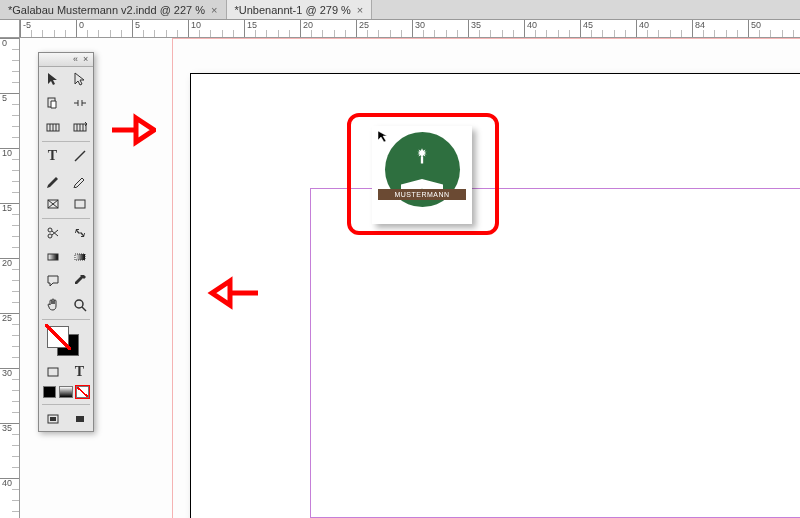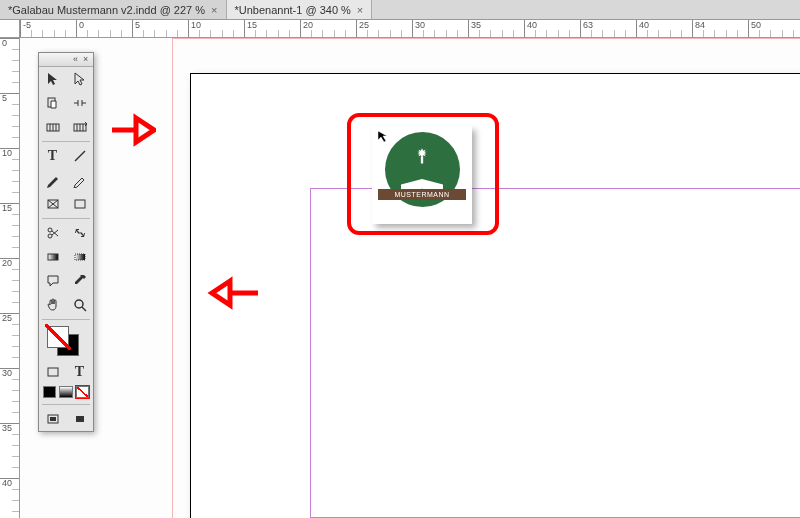--- a/index.html
+++ b/index.html
@@ -232,21 +232,21 @@
 </style>
 </head>
 <body>
 
 <div class="tabs">
   <div class="tab">
     <span>*Galabau Mustermann v2.indd @ 227 %</span>
     <span class="tab-close">×</span>
   </div>
   <div class="tab active">
-    <span>*Unbenannt-1 @ 340 %</span>
+    <span>*Unbenannt-1 @ 279 %</span>
     <span class="tab-close">×</span>
   </div>
 </div>
 
 <div class="ruler-corner"></div>
 
 <div class="top-ruler" id="top-ruler">
     <div class="tick" style="left: 0px;">-5</div>
     <div class="minor" style="left: 11.2px;"></div>
     <div class="minor" style="left: 22.4px;"></div>
@@ -290,21 +290,21 @@
     <div class="tick" style="left: 448px;">35</div>
     <div class="minor" style="left: 459.2px;"></div>
     <div class="minor" style="left: 470.4px;"></div>
     <div class="minor" style="left: 481.6px;"></div>
     <div class="minor" style="left: 492.8px;"></div>
     <div class="tick" style="left: 504px;">40</div>
     <div class="minor" style="left: 515.2px;"></div>
     <div class="minor" style="left: 526.4px;"></div>
     <div class="minor" style="left: 537.6px;"></div>
     <div class="minor" style="left: 548.8px;"></div>
-    <div class="tick" style="left: 560px;">63</div>
+    <div class="tick" style="left: 560px;">45</div>
     <div class="minor" style="left: 571.2px;"></div>
     <div class="minor" style="left: 582.4px;"></div>
     <div class="minor" style="left: 593.6px;"></div>
     <div class="minor" style="left: 604.8px;"></div>
     <div class="tick" style="left: 616px;">40</div>
     <div class="minor" style="left: 627.2px;"></div>
     <div class="minor" style="left: 638.4px;"></div>
     <div class="minor" style="left: 649.6px;"></div>
     <div class="minor" style="left: 660.8px;"></div>
     <div class="tick" style="left: 672px;">84</div>

